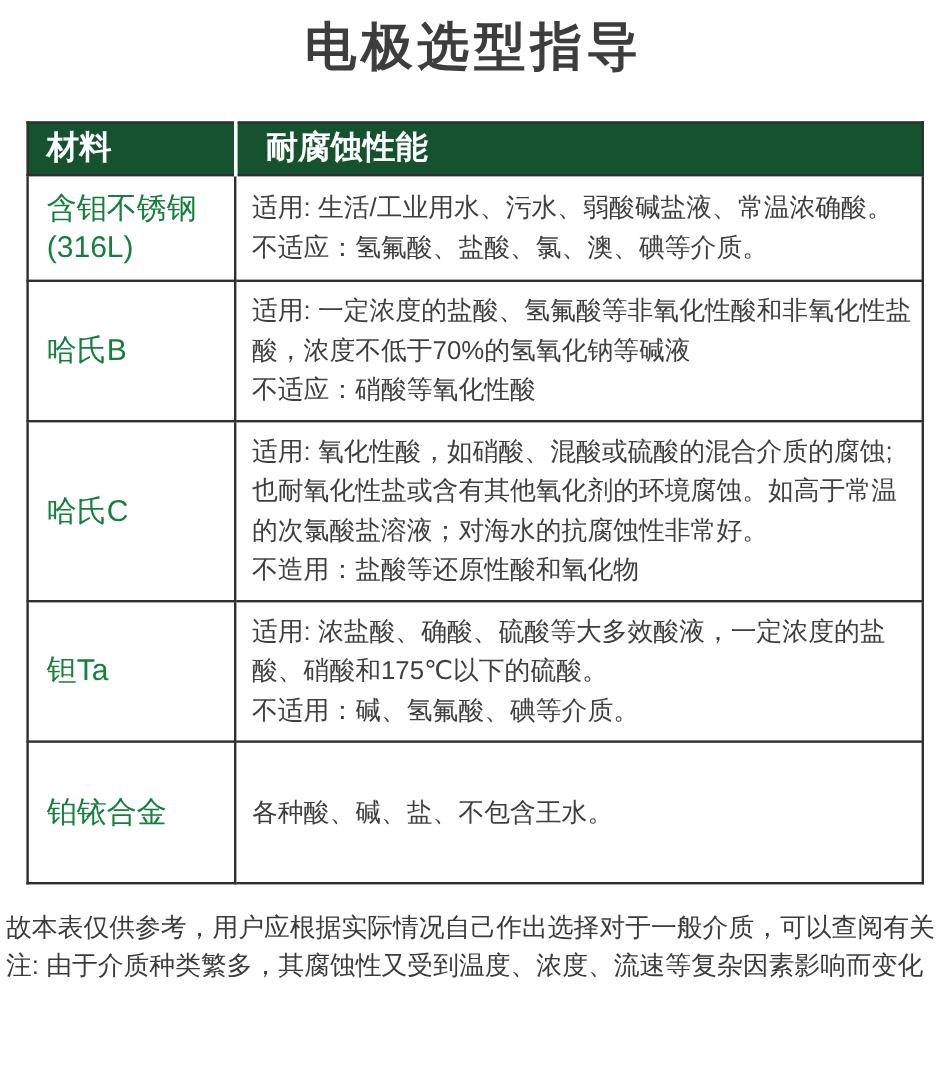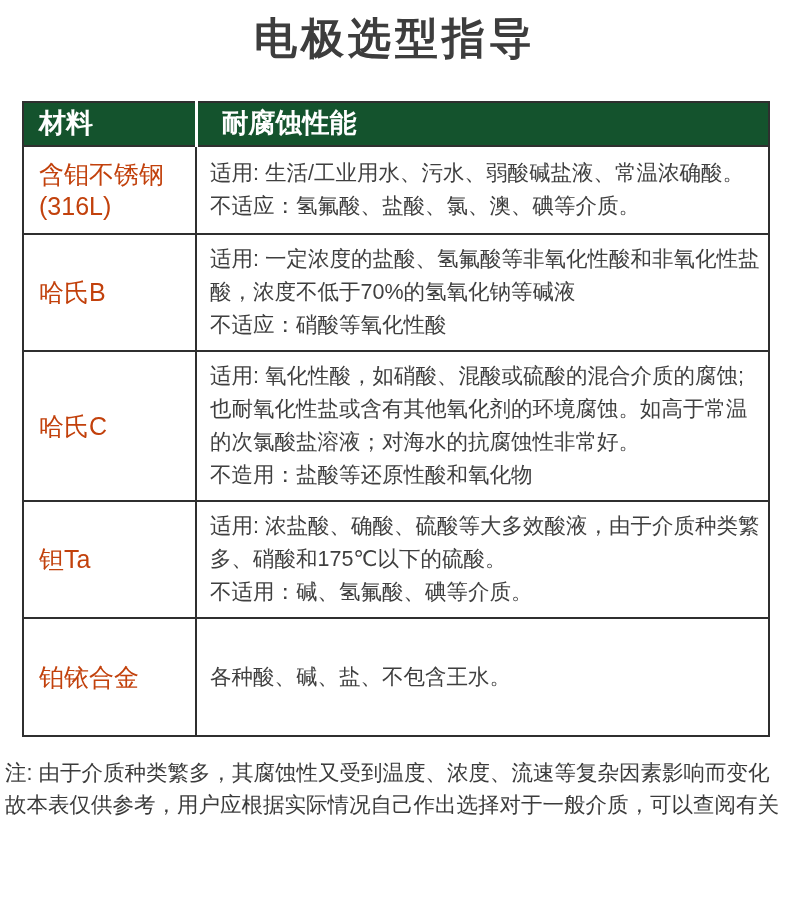--- a/index.html
+++ b/index.html
@@ -38,21 +38,21 @@
     font-weight: 700;
     text-align: left;
     height: 43px;
     padding: 2px 0 4px 15px;
   }
   thead th:first-child  { border-right: 3px solid #ffffff; }
   thead th:last-child   { border-left: 3px solid #ffffff; padding-left: 24px; }
   td.mat {
     font-size: 25px;
     font-weight: 400;
-    color: #c2410c;
+    color: #15803d;
     padding: 6px 8px 6px 15px;
     vertical-align: middle;
     line-height: 1.3;
     margin-top: 25px;
   }
   td.perf {
     font-size: 21.5px;
     line-height: 33px;
     color: #3f3f3f;
     padding: 8px 8px 8px 13px;
@@ -106,30 +106,30 @@
     <tr>
       <td class="mat">哈氏C</td>
       <td class="perf">
         <p>适用: 氧化性酸，如硝酸、混酸或硫酸的混合介质的腐蚀; 也耐氧化性盐或含有其他氧化剂的环境腐蚀。如高于常温的次氯酸盐溶液；对海水的抗腐蚀性非常好。</p>
         <p>不造用：盐酸等还原性酸和氧化物</p>
       </td>
     </tr>
     <tr>
       <td class="mat">钽Ta</td>
       <td class="perf">
-        <p>适用: 浓盐酸、确酸、硫酸等大多效酸液，由于介质种类繁多、硝酸和175℃以下的硫酸。</p>
+        <p>适用: 浓盐酸、确酸、硫酸等大多效酸液，一定浓度的盐酸、硝酸和175℃以下的硫酸。</p>
         <p>不适用：碱、氢氟酸、碘等介质。</p>
       </td>
     </tr>
     <tr>
       <td class="mat">铂铱合金</td>
       <td class="perf">
         <p>各种酸、碱、盐、不包含王水。</p>
         <p></p>
       </td>
     </tr>
   </tbody>
 </table>
 
 <div class="footnote">
+  <div>故本表仅供参考，用户应根据实际情况自己作出选择对于一般介质，可以查阅有关</div>
   <div>注: 由于介质种类繁多，其腐蚀性又受到温度、浓度、流速等复杂因素影响而变化</div>
-  <div>故本表仅供参考，用户应根据实际情况自己作出选择对于一般介质，可以查阅有关</div>
 </div>
 
 </body></html>

